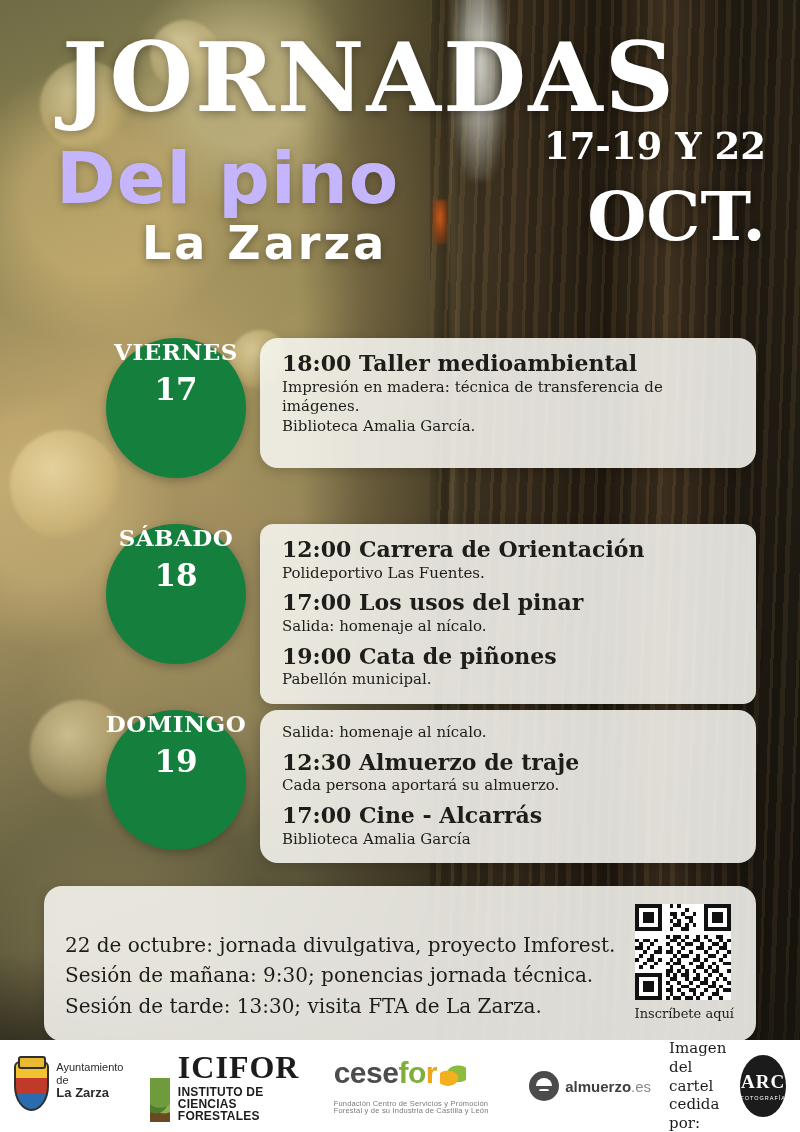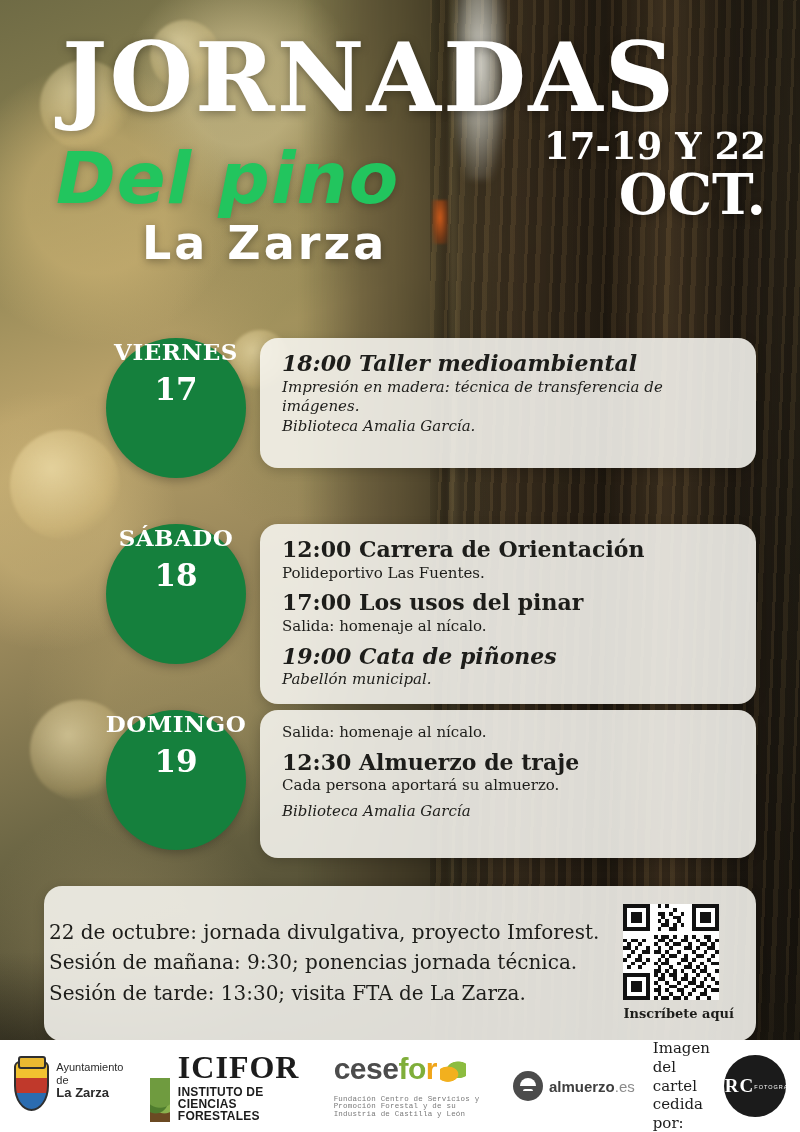--- a/index.html
+++ b/index.html
@@ -91,23 +91,22 @@
     font-weight: 700;
     font-size: 96px;
     letter-spacing: 2px;
     color: #ffffff;
     text-shadow: 0 2px 10px rgba(0,0,0,0.35);
     margin: 16px;
   }
   .t-delpino {
     font-family: "DejaVu Sans", sans-serif;
     font-weight: 700;
-    font-style: italic;
     font-size: 72px;
-    color: #22c55e;
+    color: #c4b5fd;
     margin: 12px 0 0 10px;
     letter-spacing: 1px;
     text-shadow: 0 2px 8px rgba(0,0,0,0.25);
   }
   .t-lazarza {
     font-family: "DejaVu Sans", sans-serif;
     font-weight: 700;
     font-size: 46px;
     color: #ffffff;
     margin: 6px 0 0 96px;
@@ -115,21 +114,21 @@
     text-shadow: 0 2px 8px rgba(0,0,0,0.35);
   }
   .dates {
     position: absolute; right: 34px; top: 128px;
     text-align: right; color: #ffffff;
     font-family: "DejaVu Serif", serif;
     font-weight: 700;
     text-shadow: 0 2px 10px rgba(0,0,0,0.4);
   }
   .dates .d1 { font-size: 37px; letter-spacing: 0px; line-height: 1; }
-  .dates .d2 { font-size: 56px; letter-spacing: 0px; line-height: 1.05; margin-top: 0; }
+  .dates .d2 { font-size: 68px; letter-spacing: 0px; line-height: 1.05; margin-top: 16px; }
 
   
   .day-row {
     position: absolute; left: 106px; right: 44px;
     display: flex; align-items: flex-start;
   }
   .day-badge {
     width: 140px; height: 140px; min-width: 140px;
     border-radius: 50%;
     background: #15803d;
@@ -145,52 +144,52 @@
   .card {
     margin-left: 14px;
     flex: 1;
     background: rgba(247,246,240,0.88);
     border-radius: 18px;
     padding: 12px 18px 14px 22px;
     box-shadow: 0 3px 12px rgba(0,0,0,0.18);
     color: #1d1d1a;
   }
   .ev { margin-bottom: 6px; }
-  .ev:last-child { margin-bottom: 0; font-style: italic; }
+  .ev:last-child { margin-bottom: 0; }
   .ev-title {
     font-family: "DejaVu Serif", serif;
     font-size: 22px; font-weight: 700;
     line-height: 1.22;
   }
   .ev-desc {
     font-family: "DejaVu Serif", serif;
     font-size: 15px;
     line-height: 1.3;
     margin-top: 1px;
   }
 
   
   .note-card {
     position: absolute; left: 44px; right: 44px; top: 886px;
     background: rgba(247,246,240,0.88);
     border-radius: 18px;
-    padding: 18px 22px 20px 5px;
+    padding: 18px 22px 20px 21px;
     box-shadow: 0 3px 12px rgba(0,0,0,0.18);
-    display: flex; align-items: center; justify-content: space-between;
+    display: flex; align-items: flex-end; justify-content: space-between;
     color: #1d1d1a;
   }
   .note-lines { font-family: "DejaVu Serif", serif; font-size: 20px; line-height: 1.52; }
   .qr-wrap { text-align: center; margin-left: 16px; }
   .qr {
     width: 96px; height: 96px; background: #ffffff;
     display: block;
   }
   .qr-label {
     font-family: "DejaVu Serif", serif;
-    font-size: 13px; margin-top: 6px; color: #1d1d1a; font-weight: bold;
+    font-size: 13px; margin-top: 6px; color: #1d1d1a;
   }
 
   
   .footer {
     position: absolute; left: 0; right: 0; bottom: 0; height: 92px;
     display: flex; align-items: center; padding: 0 14px;
     gap: 10px;
   }
   .logo { display: flex; align-items: flex-start; gap: 7px; }
   .crest {
@@ -220,21 +219,21 @@
       linear-gradient(180deg, rgba(0,0,0,0) 72%, #6b4a23 72%, #6b4a23 100%);
   }
   .icifor-txt { line-height: 1.0; font-family: "Liberation Serif", serif; color:#1c1c1c; }
   .icifor-txt .big { font-size: 32px; font-weight: 700; letter-spacing: 1px; }
   .icifor-txt .small { font-size: 12px; font-weight: 700; letter-spacing: 0.2px; margin-top: 3px; font-family:"Liberation Sans", sans-serif;}
 
   .cesefor { line-height: 1; font-family: "Liberation Sans", sans-serif; }
   .cesefor .row1 { font-size: 30px; font-weight: 700; color:#4c4c4c; letter-spacing:-0.5px;}
   .cesefor .row1 .fo { color:#7fae3a; }
   .cesefor .row1 .r { color:#f0a519; }
-  .cesefor .row2 { font-size: 7.5px; color:#7a7a7a; margin-top: 12px; letter-spacing:0.2px;font-family:Liberation Mono, monospace;}
+  .cesefor .row2 { font-size: 7.5px; color:#7a7a7a; margin-top: 12px; letter-spacing:0.2px;}
   .ces-leaf {
     display:inline-block; width:26px; height:22px; margin-left:3px; vertical-align:-4px;
     background: radial-gradient(ellipse at 30% 60%, #f2b01e 0 10px, rgba(0,0,0,0) 11px),
                 radial-gradient(ellipse at 70% 40%, #8cbc3f 0 11px, rgba(0,0,0,0) 12px);
   }
 
   .micocyl { display:flex; align-items:center; gap:6px; }
   .mico-dot {
     width:30px; height:30px; border-radius:50%;
     background:#4b4b4b; position:relative;
@@ -247,21 +246,21 @@
   .mico-txt { font-family:"Liberation Sans", sans-serif; font-size:15px; color:#3f3f3f; font-weight:700;}
   .mico-txt .es { color:#8a8a8a; font-weight:400; }
 
   .credit {
     font-family: "DejaVu Serif", serif; font-size: 15px; color: #1c1c1c;
     line-height: 1.25; margin-left: 6px;
   }
   .arc-logo {
     width: 62px; height: 62px; border-radius: 50%;
     background: #1b1b1b; color: #fff;
-    display:flex; flex-direction:row; align-items:center; justify-content:center;
+    display:flex; flex-direction:column; align-items:center; justify-content:center;
     font-family:"Liberation Serif", serif;
   }
   .arc-logo .a1 { font-size: 19px; font-weight: 700; letter-spacing: 1px; }
   .arc-logo .a2 { font-size: 5.5px; letter-spacing: 1px; margin-top: 2px; font-family:"Liberation Sans", sans-serif;}
 </style>
 </head>
 <body>
 
 <div class="poster">
 
@@ -301,21 +300,21 @@
 Biblioteca Amalia García.</div>
       </div>
     </div>
   </div>
 
   <div class="day-row" style="top:524px;">
     <div class="day-badge">
       <div class="dname">SÁBADO</div>
       <div class="dnum">18</div>
     </div>
-    <div class="card" style="min-height:148px;">
+    <div class="card" style="min-height:148px;border-radius:13px;">
       <div class="ev">
         <div class="ev-title">12:00 Carrera de Orientación</div>
         <div class="ev-desc">Polideportivo Las Fuentes.</div>
       </div>
       <div class="ev">
         <div class="ev-title">17:00 Los usos del pinar</div>
         <div class="ev-desc">Salida: homenaje al nícalo.</div>
       </div>
       <div class="ev">
         <div class="ev-title">19:00 Cata de piñones</div>
@@ -331,20 +330,21 @@
     </div>
     <div class="card" style="min-height:148px;">
       <div class="ev">
         <div class="ev-desc">Salida: homenaje al nícalo.</div>
       </div>
       <div class="ev">
         <div class="ev-title">12:30 Almuerzo de traje</div>
         <div class="ev-desc">Cada persona aportará su almuerzo.</div>
       </div>
       <div class="ev">
+        <div class="ev-title">17:00 Cine - Alcarrás</div>
         <div class="ev-desc">Biblioteca Amalia García</div>
       </div>
     </div>
   </div>
 
   <div class="note-card">
     <div class="note-lines">
       <div>22 de octubre: jornada divulgativa, proyecto Imforest.</div>
       <div>Sesión de mañana: 9:30; ponencias jornada técnica.</div>
       <div>Sesión de tarde: 13:30; visita FTA de La Zarza.</div>

